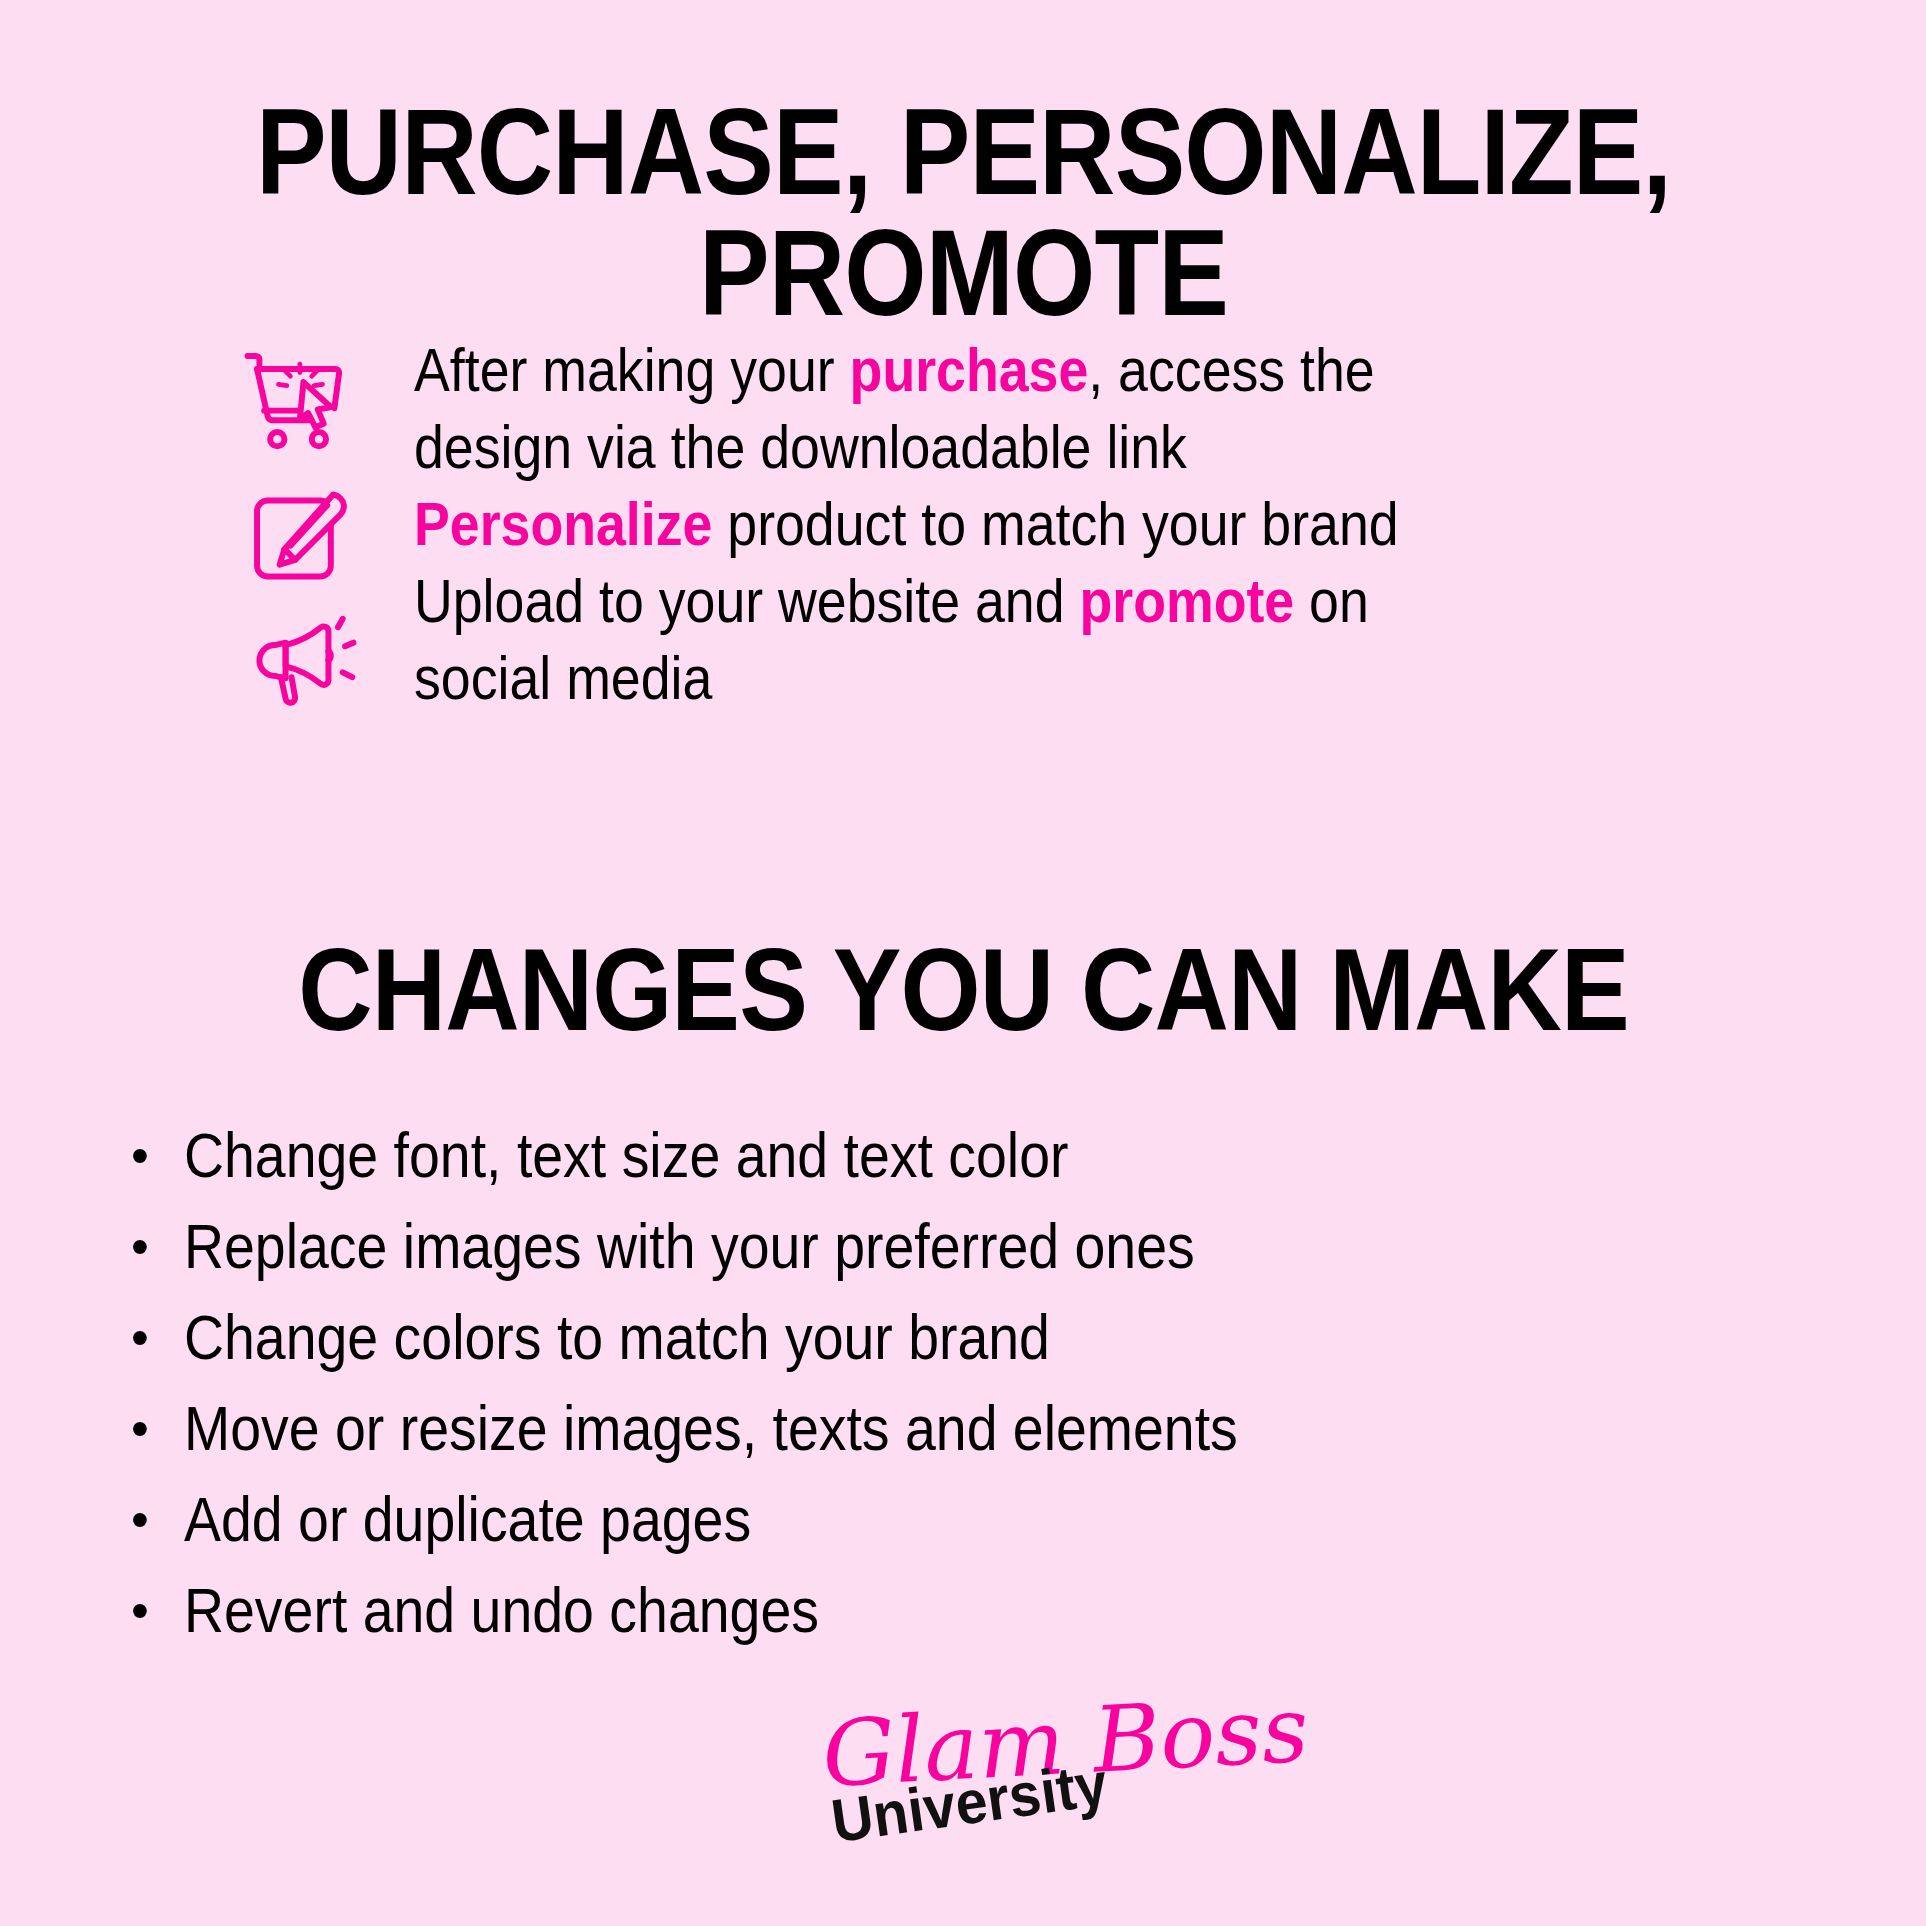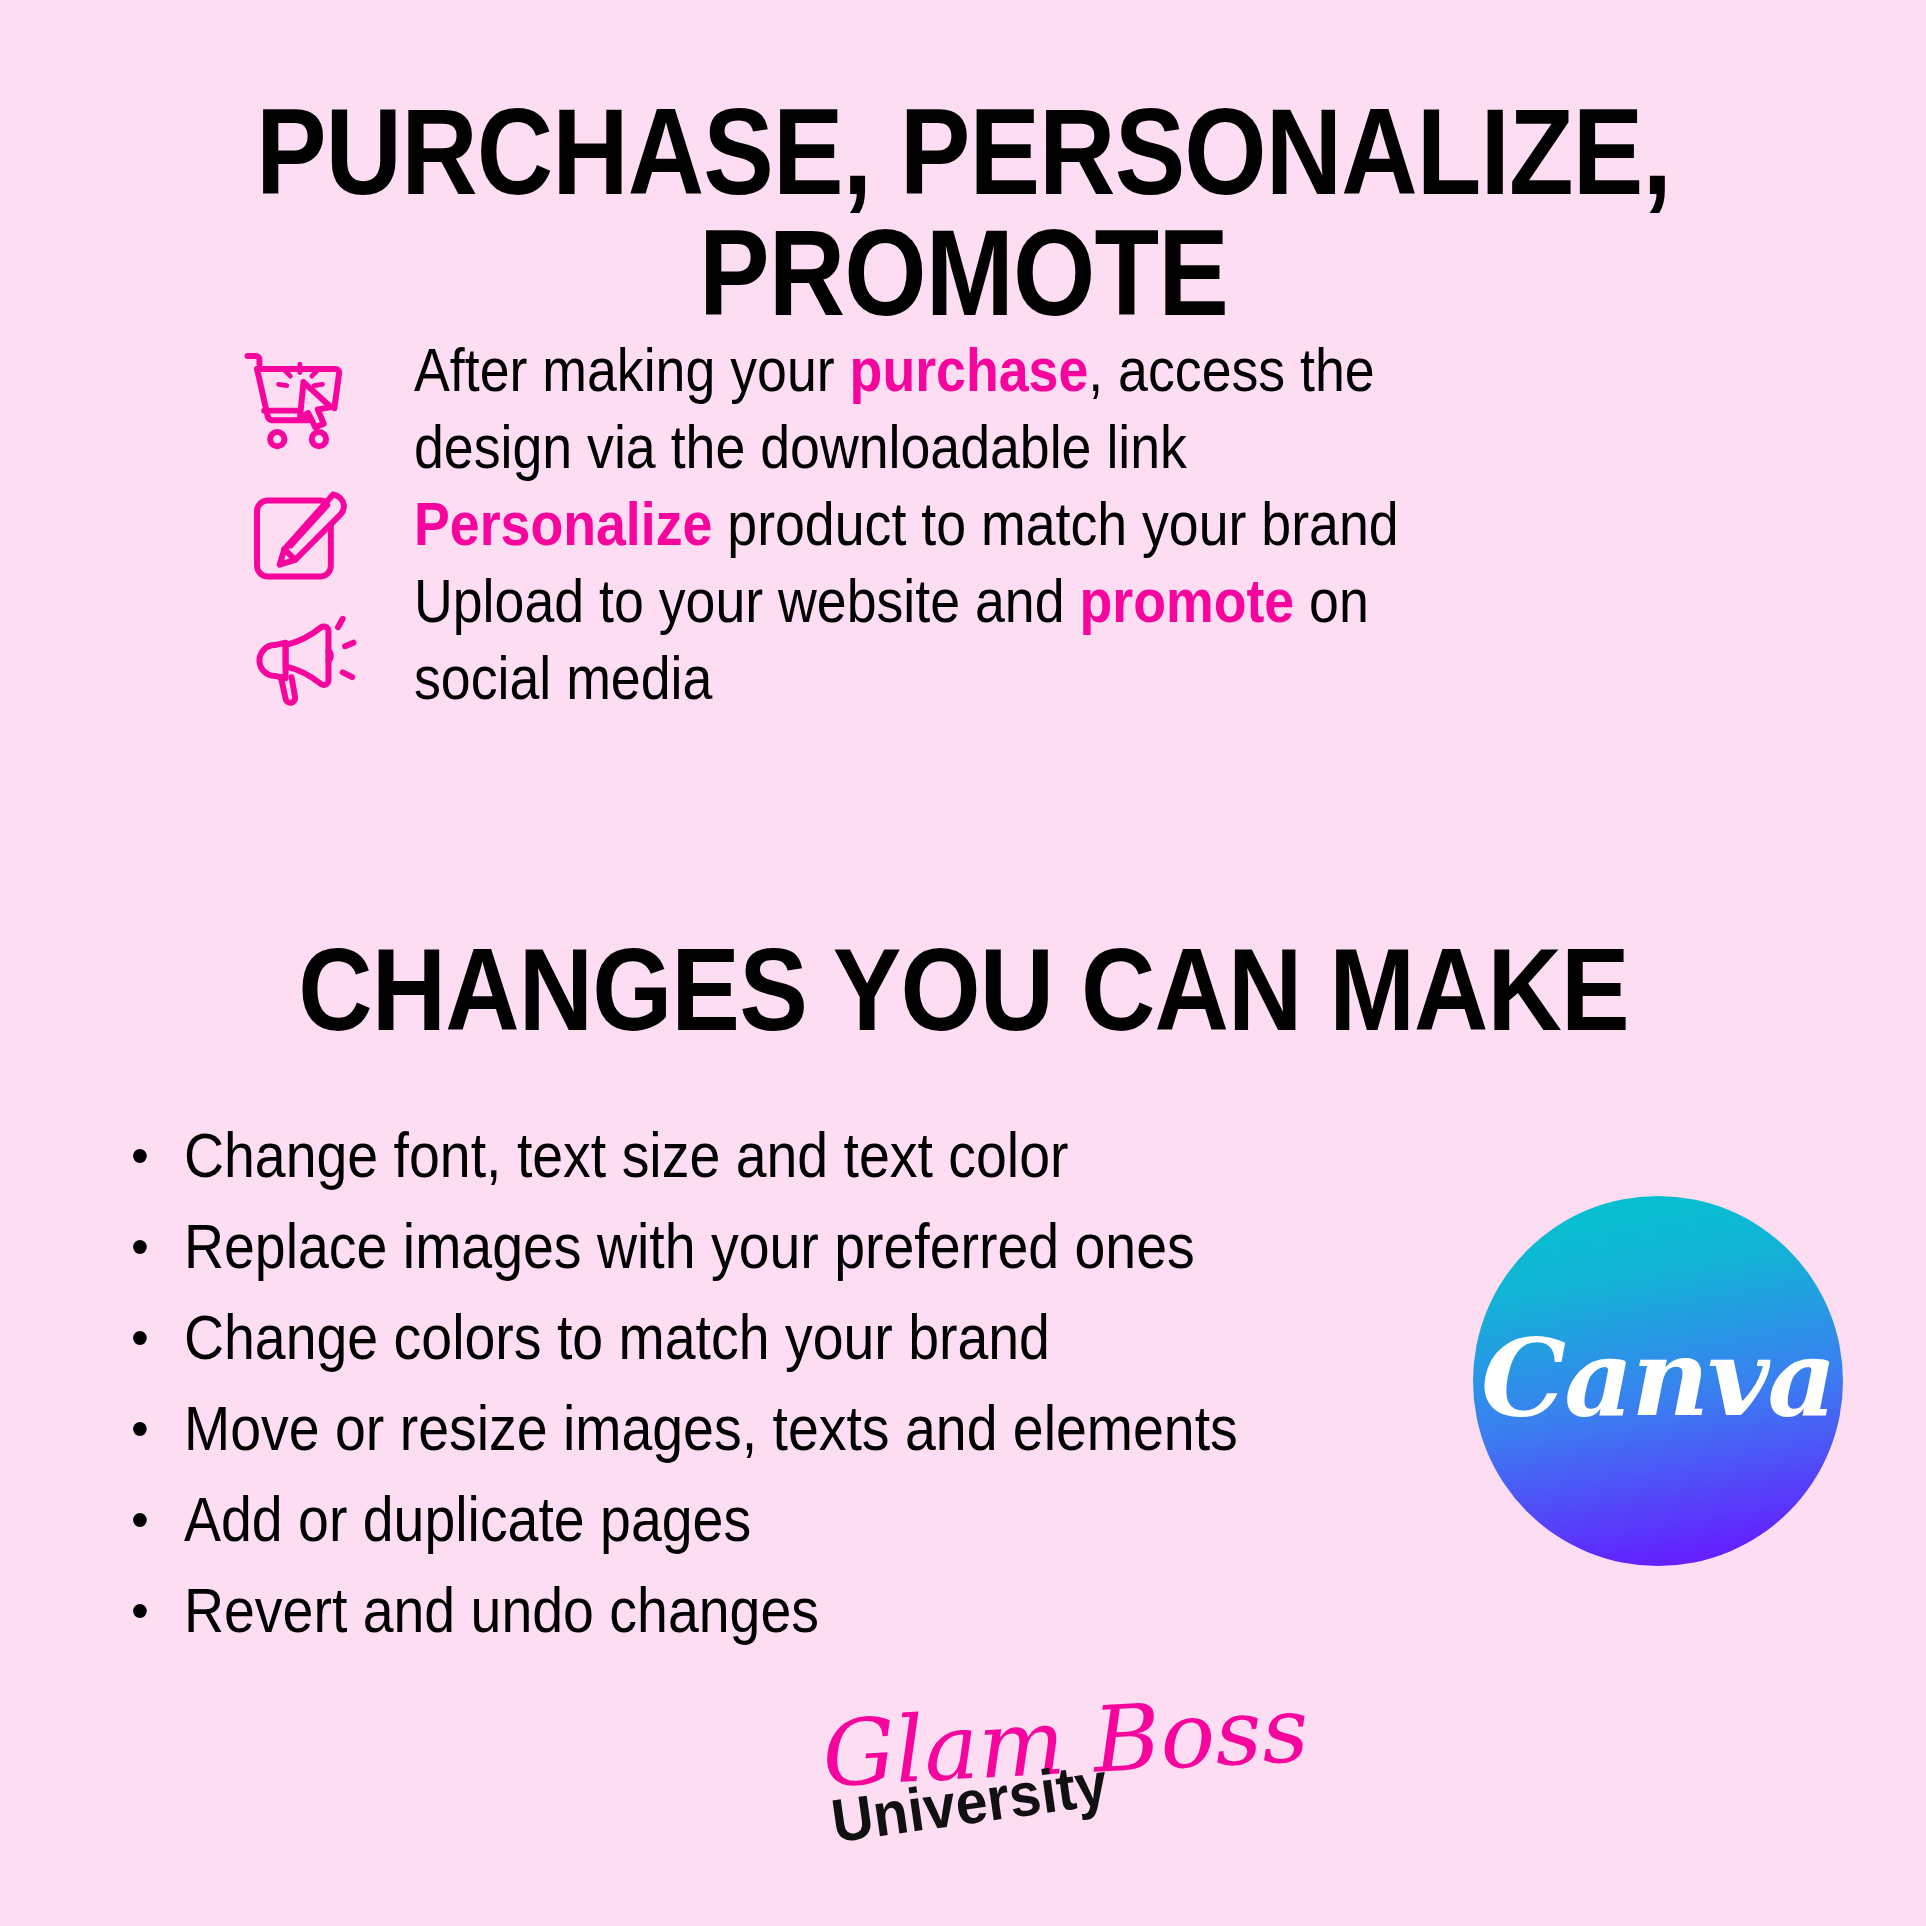--- a/index.html
+++ b/index.html
@@ -266,23 +266,20 @@
 
   <ul class="change-list">
     <li><span class="bullet">•</span><span class="li-text">Change font, text size and text color</span></li>
     <li><span class="bullet">•</span><span class="li-text">Replace images with your preferred ones</span></li>
     <li><span class="bullet">•</span><span class="li-text">Change colors to match your brand</span></li>
     <li><span class="bullet">•</span><span class="li-text">Move or resize images, texts and elements</span></li>
     <li><span class="bullet">•</span><span class="li-text">Add or duplicate pages</span></li>
     <li><span class="bullet">•</span><span class="li-text">Revert and undo changes</span></li>
   </ul>
 
-  <div class="canva-badge">
-    <span class="canva-wordmark">Canva</span>
-  </div>
 
   <div class="brand-logo">
     <span class="brand-glam">Glam Boss</span>
     <span class="brand-university">University</span>
   </div>
 
 </div>
 
 
 </body></html>

